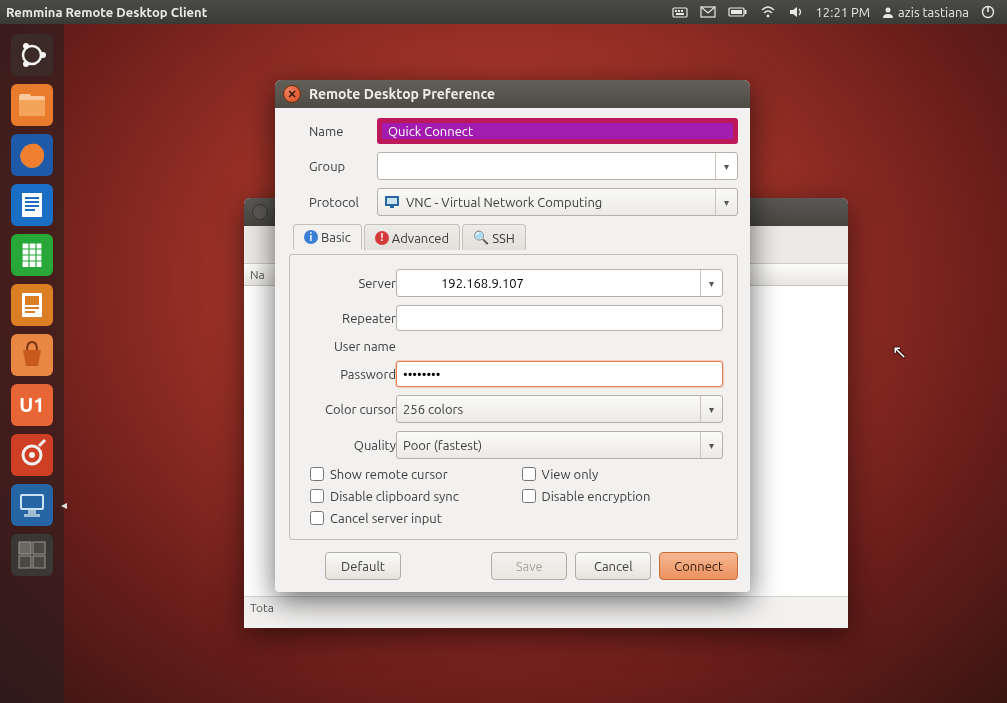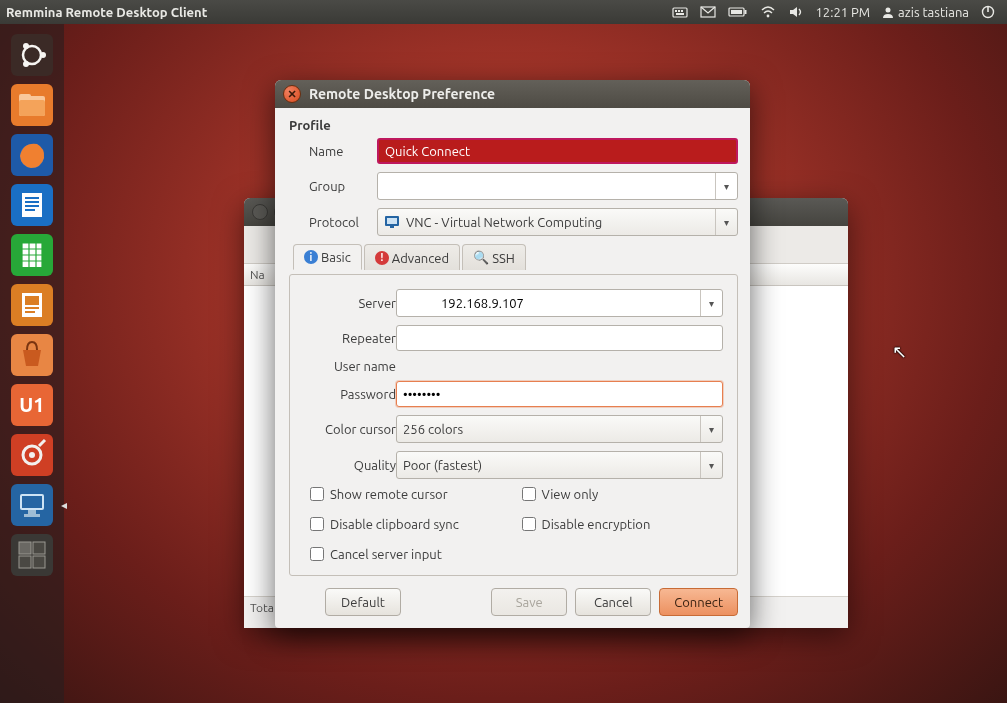--- a/index.html
+++ b/index.html
@@ -186,23 +186,23 @@
     input[type=text], input[type=password] {
       width: 100%;
       height: 26px;
       border: 1px solid #b5b1aa;
       border-radius: 3px;
       background: #fff;
       padding: 0 6px;
       font-size: 13px;
     }
     input.highlighted {
-      background: #b91c1c;
+      background: #a21caf;
       color: #fff;
-      border: 2px solid #be185d;
+      border: 5px solid #be185d;
     }
     input.focused {
       border: 1px solid #e77f4f;
       box-shadow: 0 0 0 1px rgba(231,127,79,0.3);
     }
     .combo {
       width: 100%;
       height: 28px;
       border: 1px solid #b5b1aa;
       border-radius: 3px;
@@ -277,21 +277,21 @@
       padding: 14px 14px 14px 14px;
     }
     .tabpanel .form-row label {
       width: 92px;
       padding-left: 6px;
       text-align: right;
     }
     .checks {
       display: grid;
       grid-template-columns: 1fr 1fr;
-      gap: 16px 10px;
+      gap: 8px 10px;
       margin-top: 0;
       padding-left: 6px;
     }
     .check {
       display: flex;
       align-items: center;
       gap: 6px;
     }
     .check input {
       width: 14px; height: 14px;
@@ -501,21 +501,20 @@
     <span>Tota</span>
   </div>
 </div>
 
 <div class="dialog">
   <div class="titlebar">
     <span class="close-btn">✕</span>
     <span>Remote Desktop Preference</span>
   </div>
   <div class="content">
-    <div class="section-title">Profile</div>
 
     <div class="form-row">
       <label>Name</label>
       <div class="control">
         <input type="text" class="highlighted" value="Quick Connect" style="">
       </div>
     </div>
 
     <div class="form-row">
       <label>Group</label>

